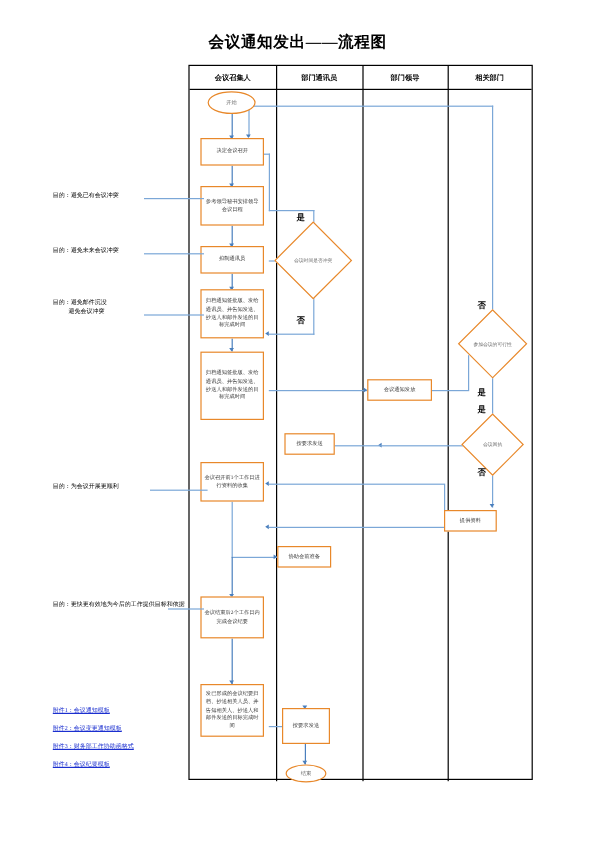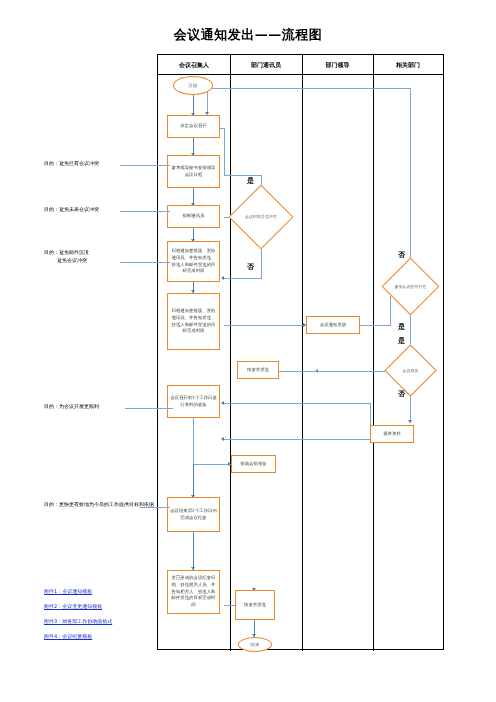--- a/index.html
+++ b/index.html
@@ -3,21 +3,21 @@
 <meta charset="utf-8">
 <style>
   html,body{margin:0;padding:0;}
   body{
     width:496px;height:702px;
     background:#ffffff;
     font-family:"DejaVu Sans","Liberation Sans",sans-serif;
     position:relative;
     overflow:hidden;
   }
-  #stage{position:absolute;left:0;top:0;width:496px;height:702px;}
+  #stage{position:absolute;left:0;top:0;width:496px;height:702px;font-family:Liberation Serif, serif;}
 
   .title{
     position:absolute;
     left:0;top:26px;width:496px;
     text-align:center;
     font-size:13px;font-weight:bold;color:#000;
     letter-spacing:0.5px;
   }
 
   

